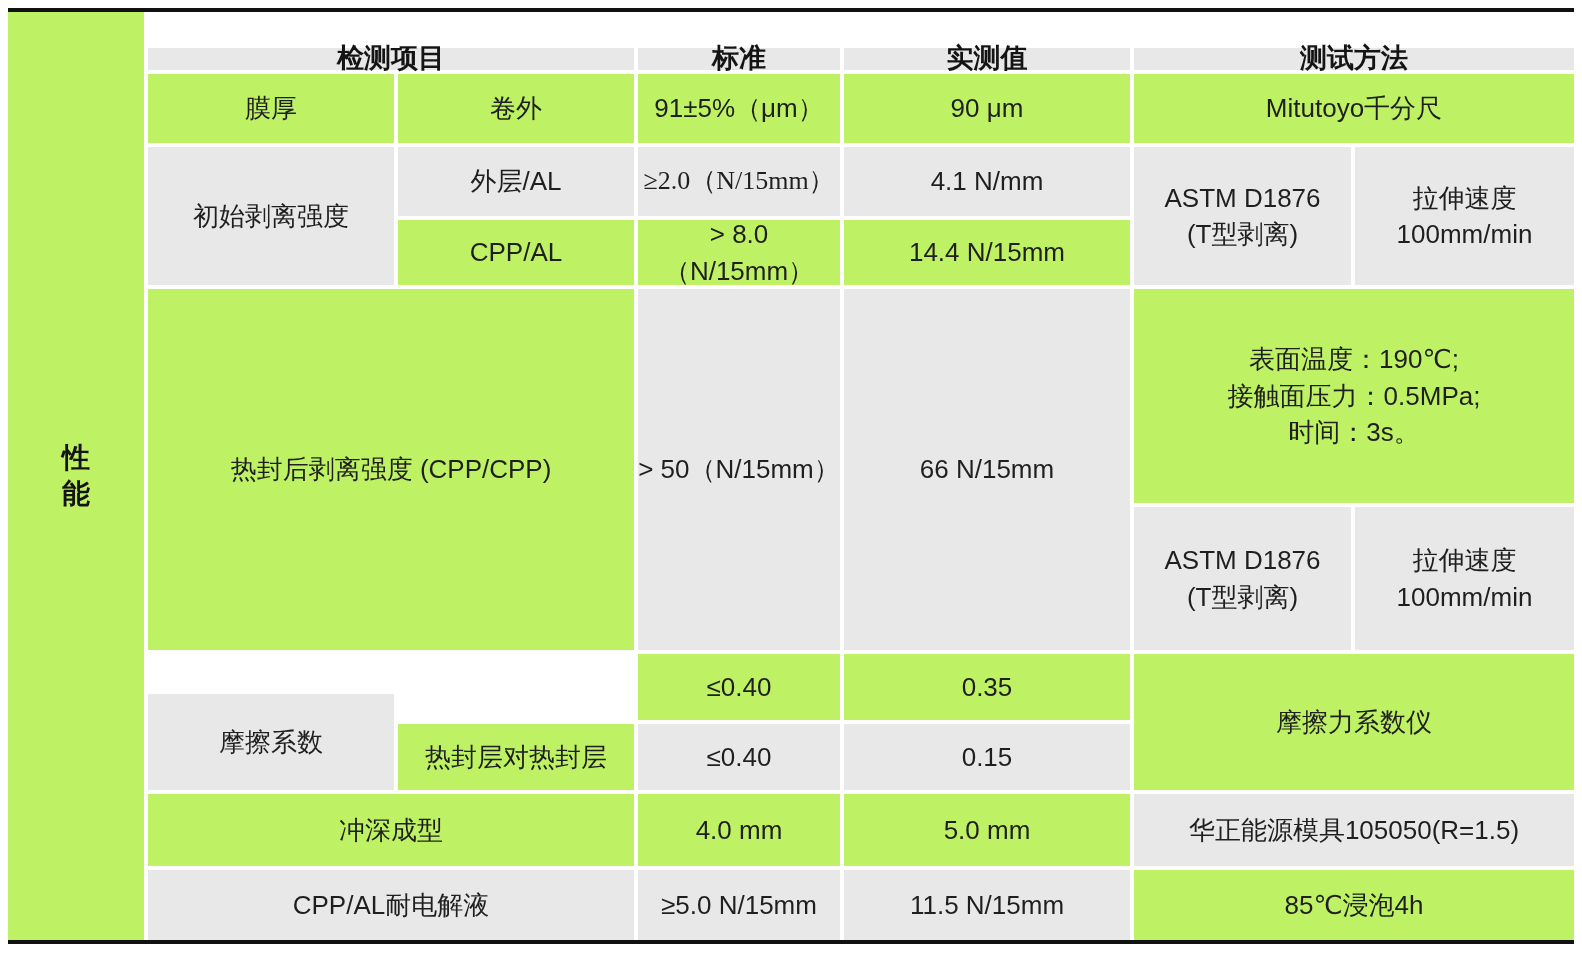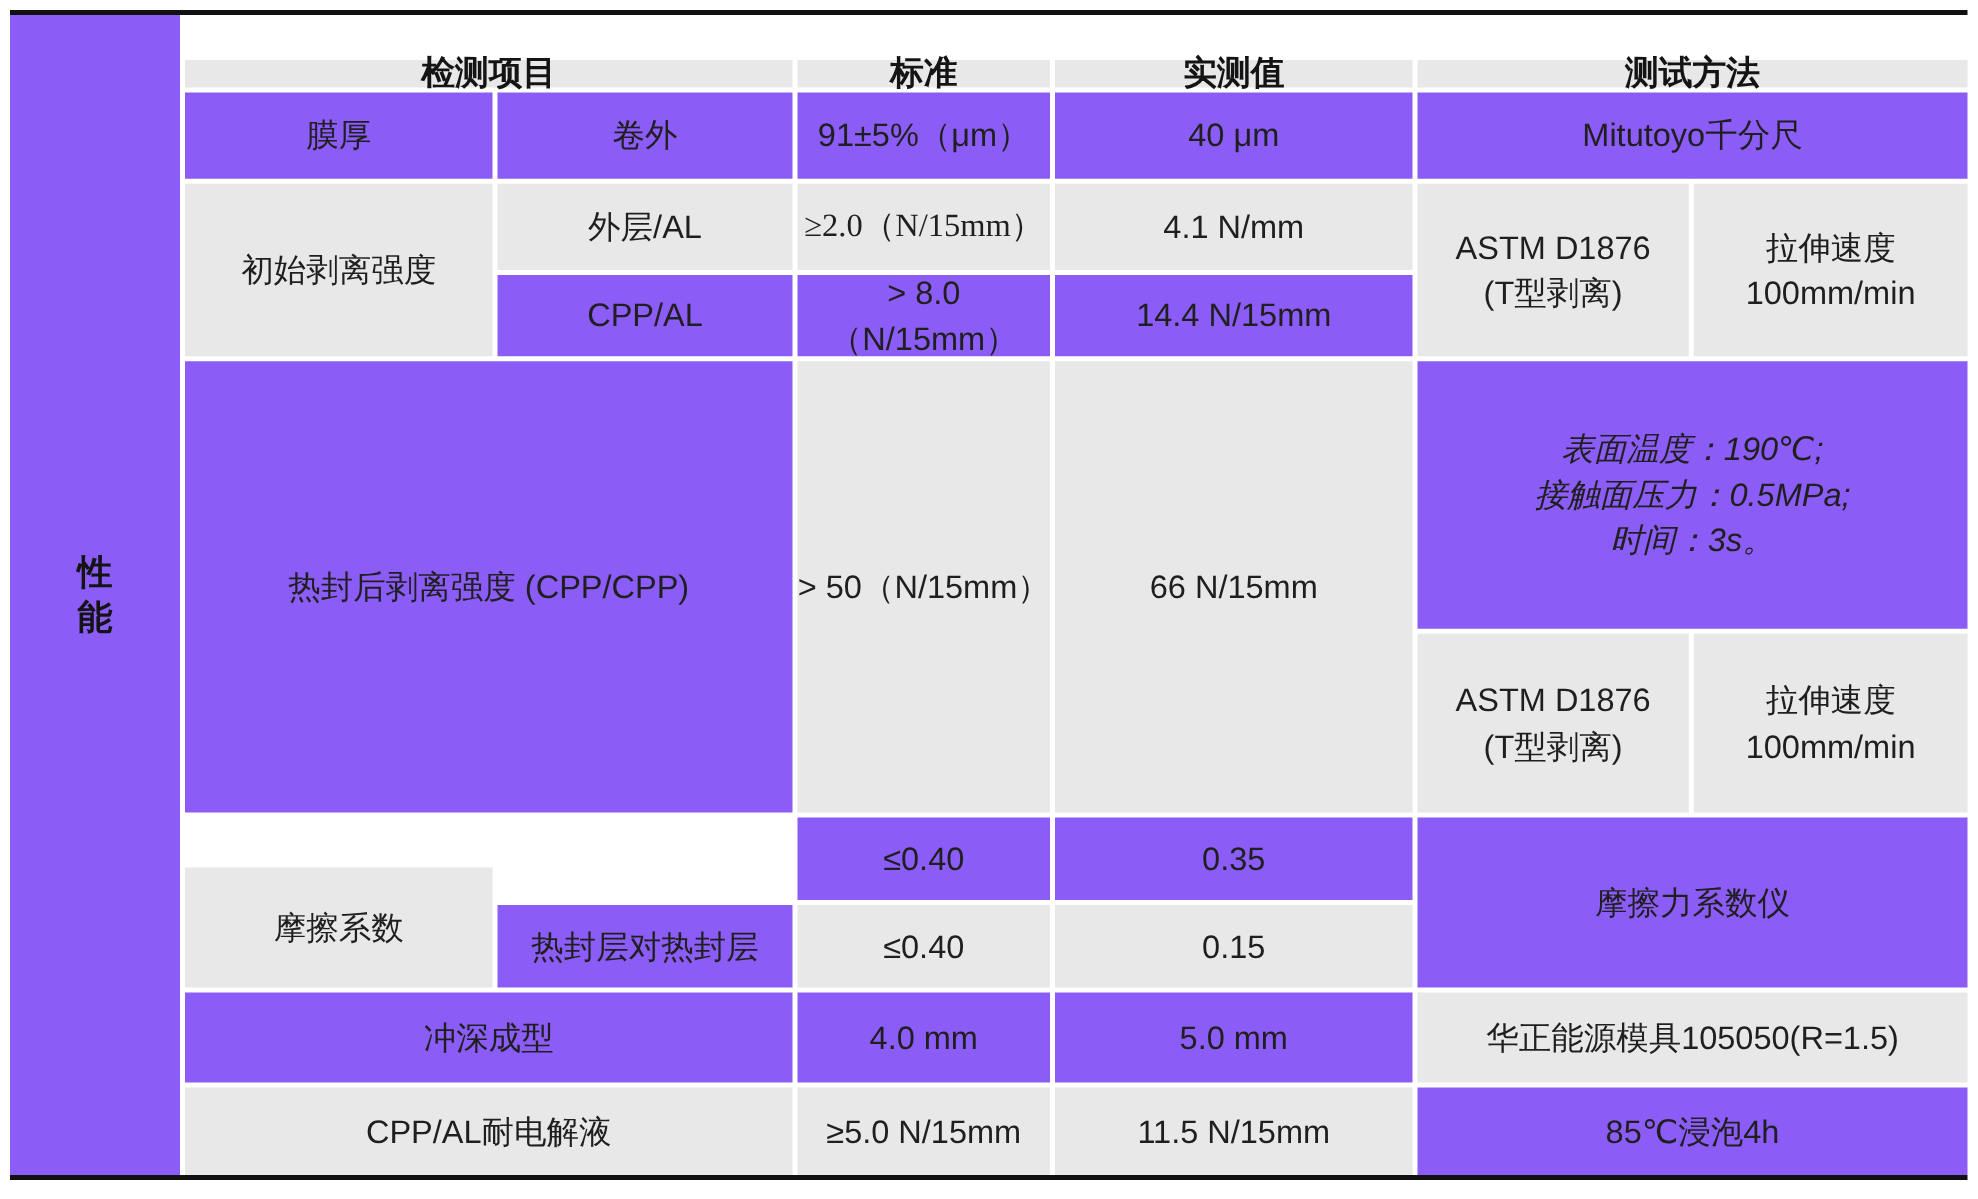--- a/index.html
+++ b/index.html
@@ -7,21 +7,21 @@
         font-family:"Liberation Sans","DejaVu Sans",sans-serif;color:#1f1f1f;}
   .spec-table{
     position:absolute;left:8px;top:8px;width:1566px;
     border-top:4px solid #111111;border-bottom:4px solid #111111;
     display:grid;
     grid-template-columns:136px 246px 236px 202px 286px 217px 219px;
     grid-template-rows:58px 69px 69px 65px 214px 143px 66px 66px 72px 70px;
     gap:4px;background:#ffffff;
   }
   .cell{display:flex;flex-direction:column;align-items:center;justify-content:center;
-        text-align:center;font-size:26px;line-height:1.4;background:#8b5cf6;}
+        text-align:center;font-size:26px;line-height:1.4;background:#bef264;}
   .cell.gray{background:#e8e8e8;}
   .cell.hdr{font-weight:bold;font-size:27px;color:#141414;margin-top:36px;}
   .side-label{font-weight:bold;font-size:28px;line-height:1.3;color:#141414;}
   .ln{white-space:nowrap;}
 </style>
 </head>
 <body>
 
 <div class="page">
   <div class="spec-table">
@@ -32,21 +32,21 @@
     </div>
 
     <div class="cell gray hdr" style="grid-column:2 / span 2;grid-row:1;">检测项目</div>
     <div class="cell gray hdr" style="grid-column:4;grid-row:1;">标准</div>
     <div class="cell gray hdr" style="grid-column:5;grid-row:1;">实测值</div>
     <div class="cell gray hdr" style="grid-column:6 / span 2;grid-row:1;">测试方法</div>
 
     <div class="cell" style="grid-column:2;grid-row:2;">膜厚</div>
     <div class="cell" style="grid-column:3;grid-row:2;">卷外</div>
     <div class="cell" style="grid-column:4;grid-row:2;">91±5%（μm）</div>
-    <div class="cell" style="grid-column:5;grid-row:2;">40 μm</div>
+    <div class="cell" style="grid-column:5;grid-row:2;">90 μm</div>
     <div class="cell" style="grid-column:6 / span 2;grid-row:2;">Mitutoyo千分尺</div>
 
     <div class="cell gray" style="grid-column:2;grid-row:3 / span 2;">初始剥离强度</div>
     <div class="cell gray" style="grid-column:3;grid-row:3;">外层/AL</div>
     <div class="cell gray" style="grid-column:4;grid-row:3;font-family:Liberation Serif, serif;">≥2.0（N/15mm）</div>
     <div class="cell gray" style="grid-column:5;grid-row:3;">4.1 N/mm</div>
     <div class="cell" style="grid-column:3;grid-row:4;">CPP/AL</div>
     <div class="cell" style="grid-column:4;grid-row:4;">&gt; 8.0（N/15mm）</div>
     <div class="cell" style="grid-column:5;grid-row:4;">14.4 N/15mm</div>
     <div class="cell gray" style="grid-column:6;grid-row:3 / span 2;">
@@ -54,21 +54,21 @@
       <div class="ln">(T型剥离)</div>
     </div>
     <div class="cell gray" style="grid-column:7;grid-row:3 / span 2;">
       <div class="ln">拉伸速度</div>
       <div class="ln">100mm/min</div>
     </div>
 
     <div class="cell" style="grid-column:2 / span 2;grid-row:5 / span 2;">热封后剥离强度 (CPP/CPP)</div>
     <div class="cell gray" style="grid-column:4;grid-row:5 / span 2;">&gt; 50（N/15mm）</div>
     <div class="cell gray" style="grid-column:5;grid-row:5 / span 2;">66 N/15mm</div>
-    <div class="cell" style="grid-column:6 / span 2;grid-row:5;font-style:italic;">
+    <div class="cell" style="grid-column:6 / span 2;grid-row:5;">
       <div class="ln">表面温度：190℃;</div>
       <div class="ln">接触面压力：0.5MPa;</div>
       <div class="ln">时间：3s。</div>
     </div>
     <div class="cell gray" style="grid-column:6;grid-row:6;">
       <div class="ln">ASTM D1876</div>
       <div class="ln">(T型剥离)</div>
     </div>
     <div class="cell gray" style="grid-column:7;grid-row:6;">
       <div class="ln">拉伸速度</div>

